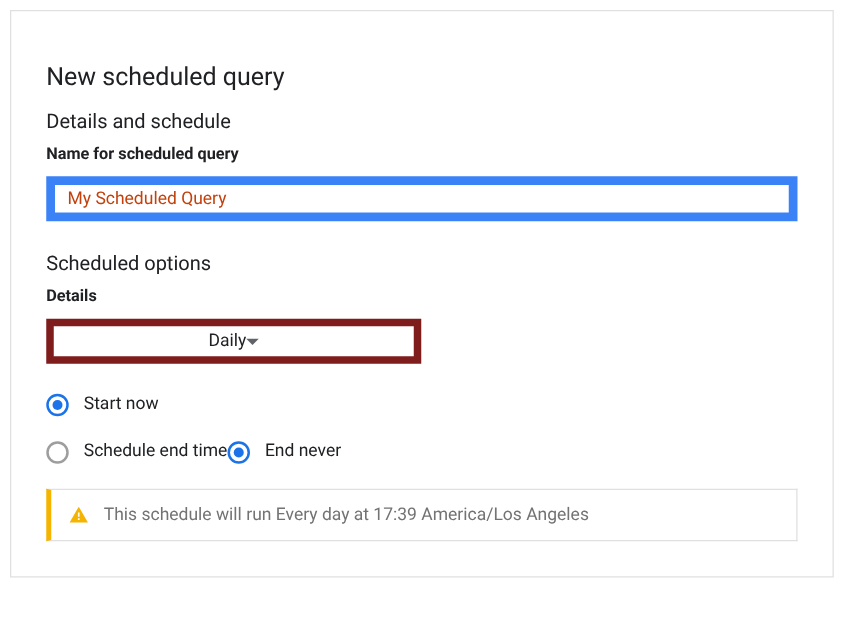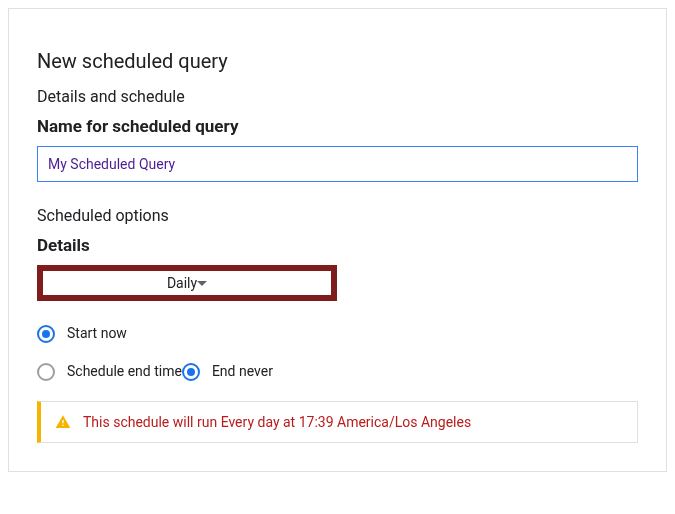--- a/index.html
+++ b/index.html
@@ -24,32 +24,32 @@
       color: #202124;
       margin-bottom: 14px;
     }
     .section-heading {
       font-size: 16px;
       font-weight: 400;
       color: #202124;
       margin-bottom: 10px;
     }
     .field-label {
-      font-size: 17px;
+      font-size: 13px;
       font-weight: 700;
       color: #202124;
       margin-bottom: 10px;
     }
     .text-input {
       width: 100%;
       height: 36px;
-      border: 1px solid #3b82f6;
+      border: 7px solid #3b82f6;
       padding: 0 10px;
       font-size: 14px;
-      color: #4c1d95;
+      color: #c2410c;
       font-family: inherit;
       outline: none;
       margin-bottom: 24px;
     }
     .select-wrap {
       position: relative;
       width: 300px;
       margin-bottom: 24px;
     }
     .select-box {
@@ -110,21 +110,21 @@
     }
     .notice {
       margin-top: 20px;
       border: 1px solid #e0e0e0;
       border-left: 4px solid #f4b400;
       padding: 12px 14px;
       display: flex;
       align-items: center;
       gap: 12px;
       font-size: 14px;
-      color: #b91c1c;
+      color: #737373;
     }
     .warn-icon svg {
       display: block;
     }
   </style>
 </head>
 <body>
 
 <div class="panel">
 

